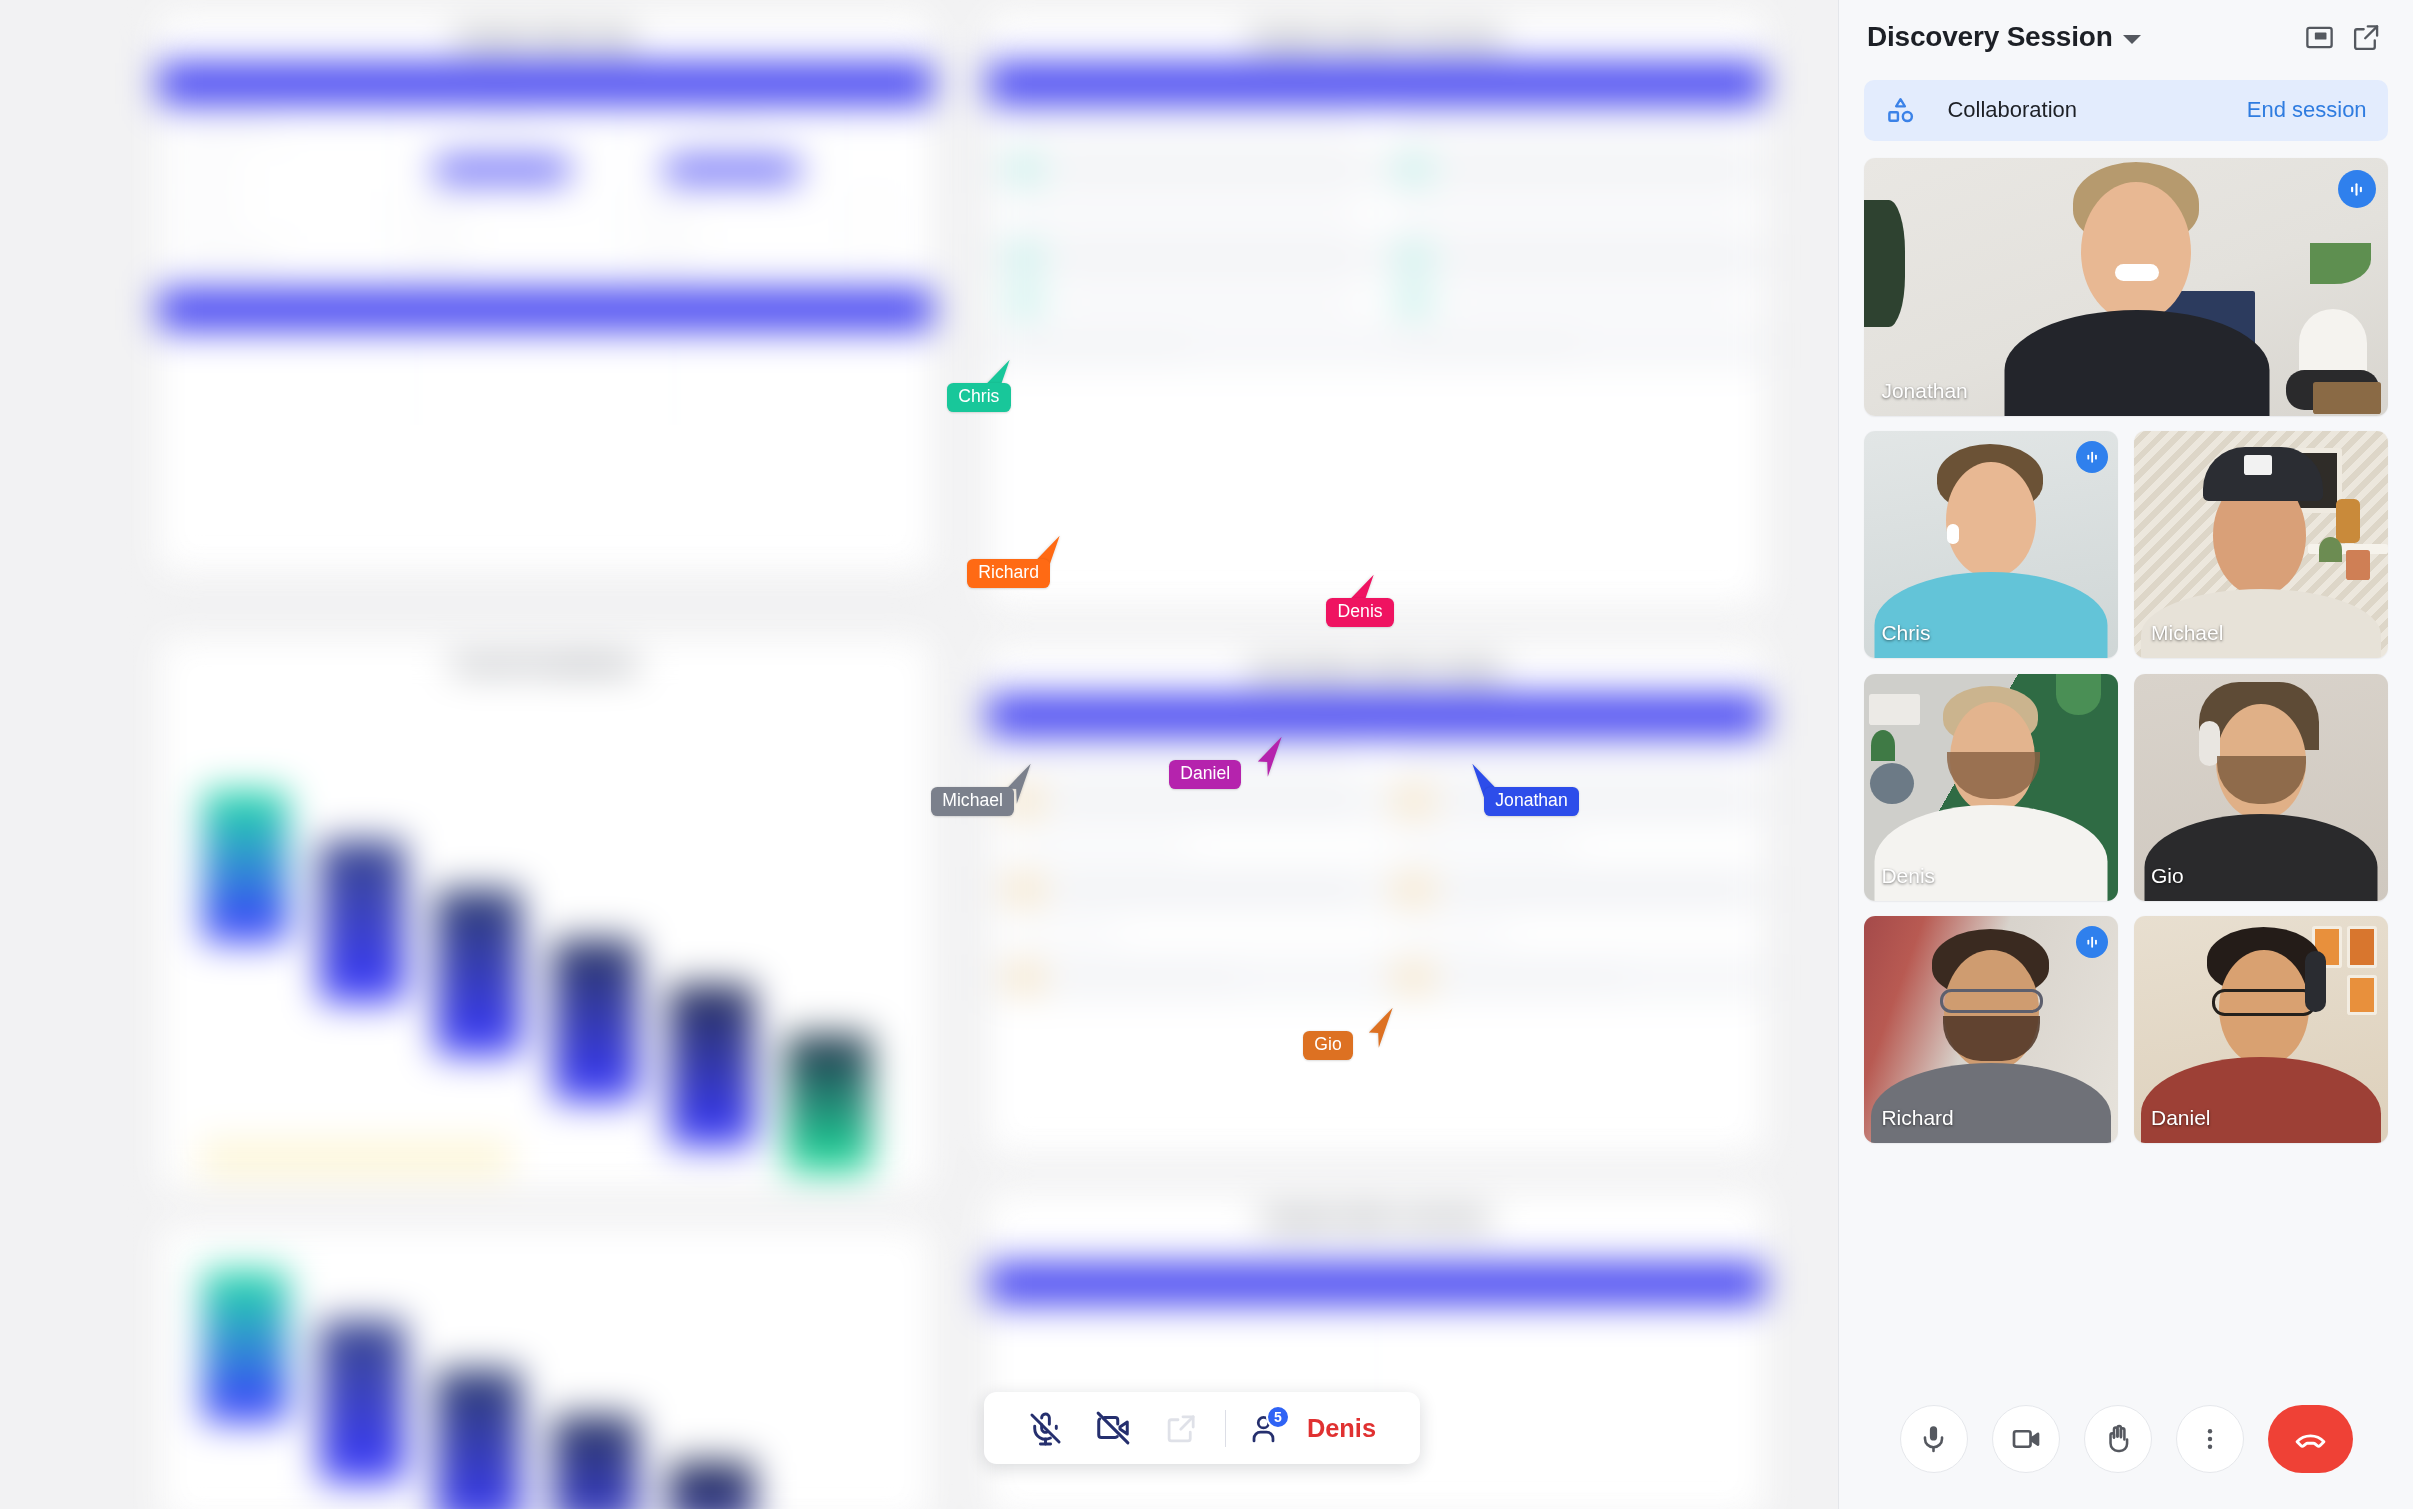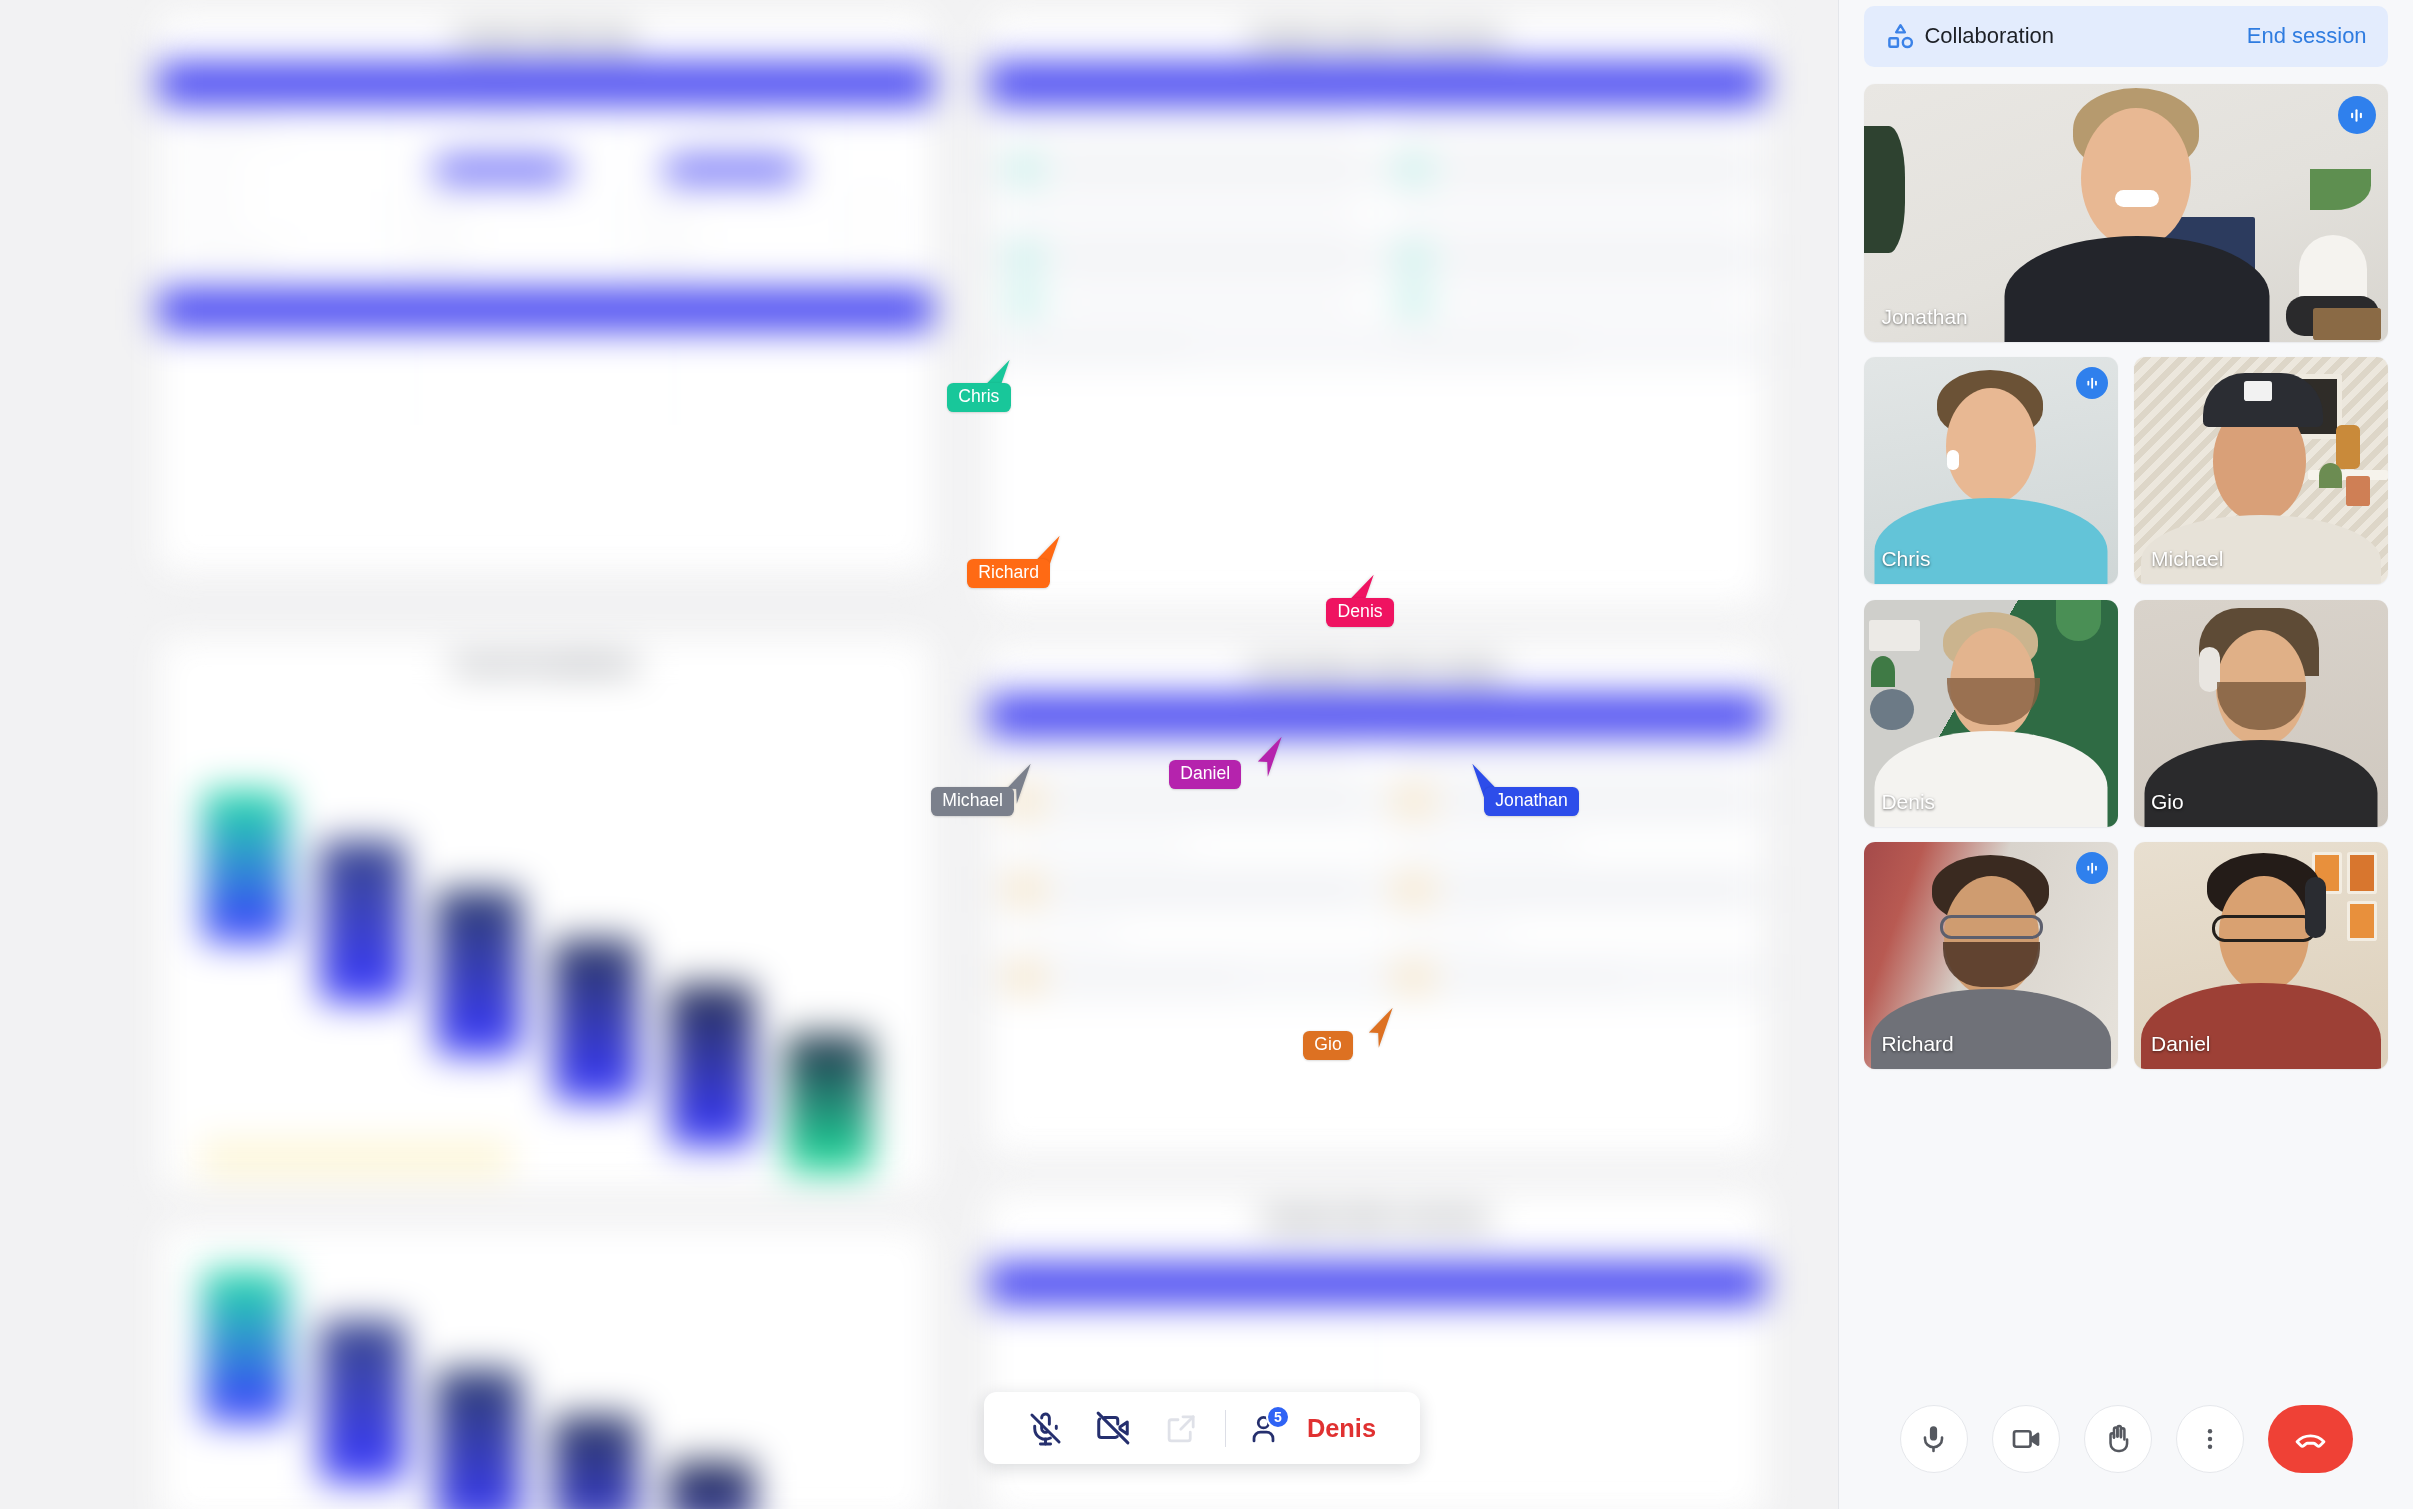--- a/index.html
+++ b/index.html
@@ -116,21 +116,21 @@
     width: 0; height: 0; margin-top: 5.6px;
     border-left: 9.2px solid transparent; border-right: 9.2px solid transparent;
     border-top: 9.2px solid #54585f; cursor: pointer;
   }
   .head-spacer { flex: 1; }
   .head-icon { width: 37px; height: 37px; display:flex; align-items:center; justify-content:center; cursor:pointer; }
 
   .collab {
     margin: 5.6px 25.4px 0 25.4px;
     height: 61px; border-radius: 10px; background: #e3ecfd;
-    display: flex; align-items: center; padding: 0 21px; gap: 8px;
+    display: flex; align-items: center; padding: 0 21px; gap: 31px;
     cursor: pointer;
   }
   .collab-label { font-size: 22px; color: #1d2026; font-weight: 500; }
   .collab-spacer { flex: 1; }
   .collab-end { font-size: 22px; color: #2f7ce0; font-weight: 500; cursor: pointer; }
 
   .tiles { padding: 17px 25.4px 0 25.4px; }
   .tile {
     position: relative; border-radius: 11.3px; overflow: hidden;
     box-shadow: 0 0.7px 1.4px rgba(16,24,40,.06);
@@ -461,20 +461,38 @@
           <path d="M5.5 20.5v-1.6A4.4 4.4 0 0 1 9.9 14.5h4.2a4.4 4.4 0 0 1 4.4 4.4v1.6"></path>
         </svg>
         <span class="fb-badge">5</span>
       </div>
       <button class="fb-leave">Denis</button>
     </div>
   </div>
 
   <div class="panel">
 
+    <div class="panel-head">
+      <span class="panel-title">Discovery Session</span>
+      <span class="caret"></span>
+      <span class="head-spacer"></span>
+      <span class="head-icon">
+        <svg width="31" height="31" viewBox="0 0 24 24" fill="none" stroke="#54585f" stroke-width="1.8" stroke-linejoin="round">
+          <rect x="2.6" y="4.6" width="18.8" height="14.8" rx="1.6"></rect>
+          <rect x="8.4" y="8.2" width="9" height="5.4" rx=".7" fill="#54585f" stroke="none"></rect>
+        </svg>
+      </span>
+      <span class="head-icon">
+        <svg width="31" height="31" viewBox="0 0 24 24" fill="none" stroke="#54585f" stroke-width="1.8" stroke-linecap="round" stroke-linejoin="round">
+          <path d="M13 3.4h7.2v7.2"></path>
+            <path d="M20.2 3.4L11 12.6"></path>
+          <path d="M18.4 14.2v5.2a1.4 1.4 0 0 1-1.4 1.4H4.6a1.4 1.4 0 0 1-1.4-1.4V7a1.4 1.4 0 0 1 1.4-1.4h5.2"></path>
+        </svg>
+      </span>
+    </div>
 
     <div class="collab">
       <svg width="31" height="31" viewBox="0 0 24 24" fill="#3b82e8">
         <path d="M12 3.2l3.4 5.6H8.6z" fill="none" stroke="#3b82e8" stroke-width="1.8" stroke-linejoin="round"></path>
         <rect x="3.4" y="13.4" width="6.6" height="6.6" rx=".9" fill="none" stroke="#3b82e8" stroke-width="1.9"></rect>
         <circle cx="17.3" cy="16.7" r="3.5" fill="none" stroke="#3b82e8" stroke-width="1.9"></circle>
       </svg>
       <span class="collab-label">Collaboration</span>
       <span class="collab-spacer"></span>
       <span class="collab-end">End session</span>

